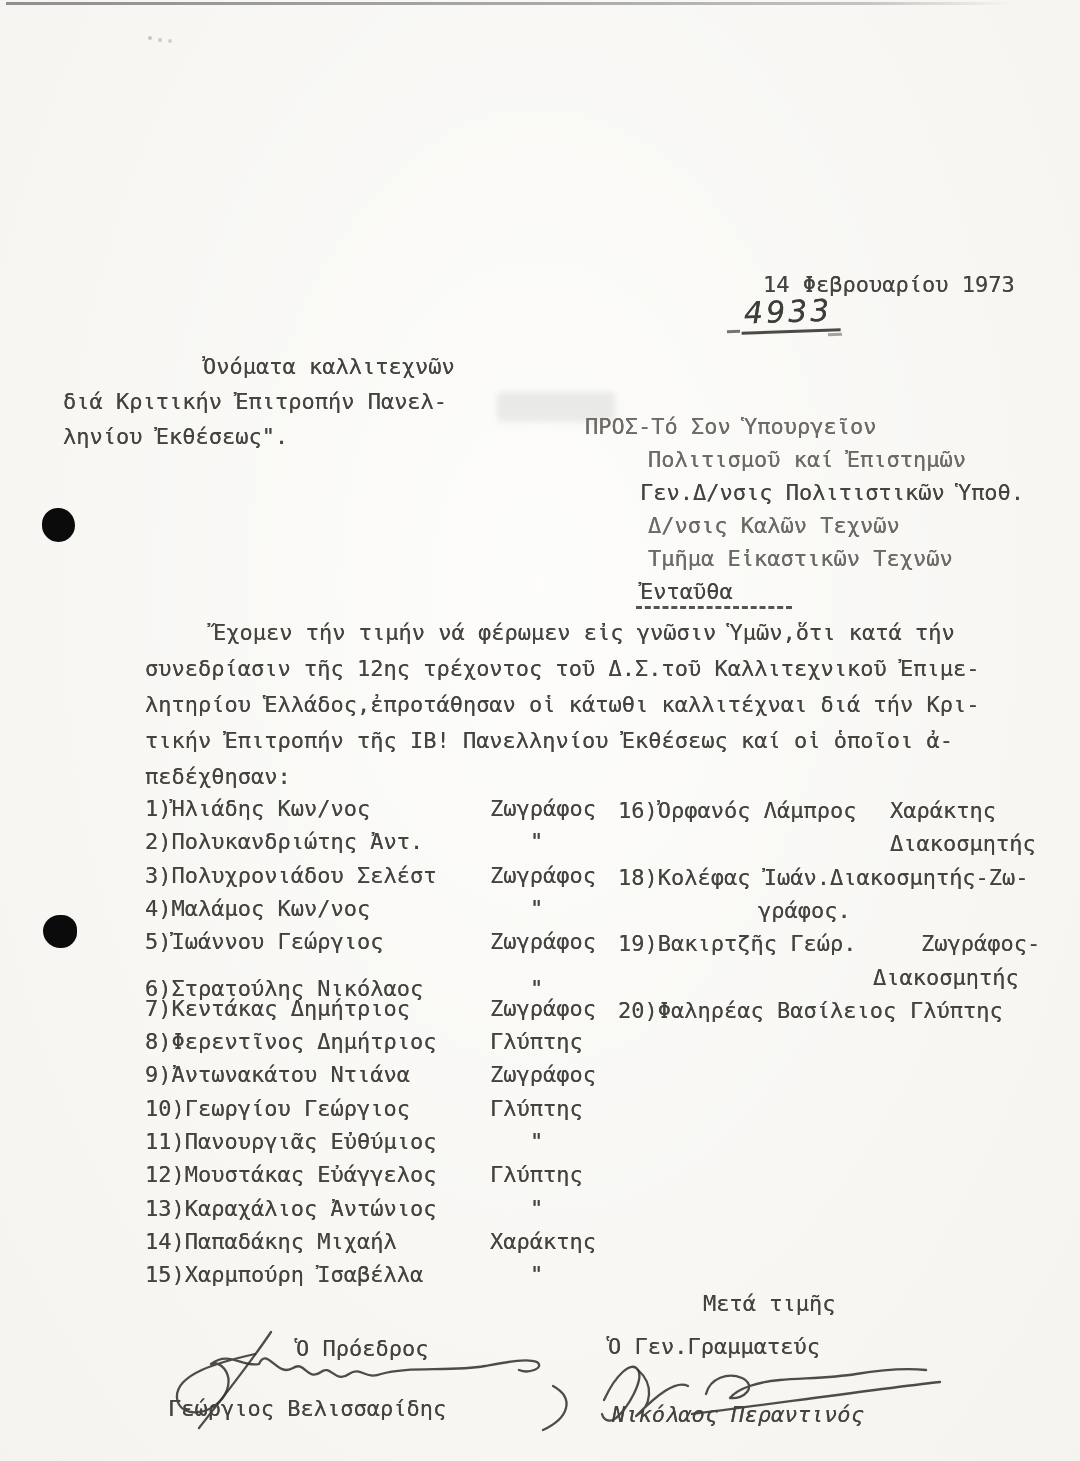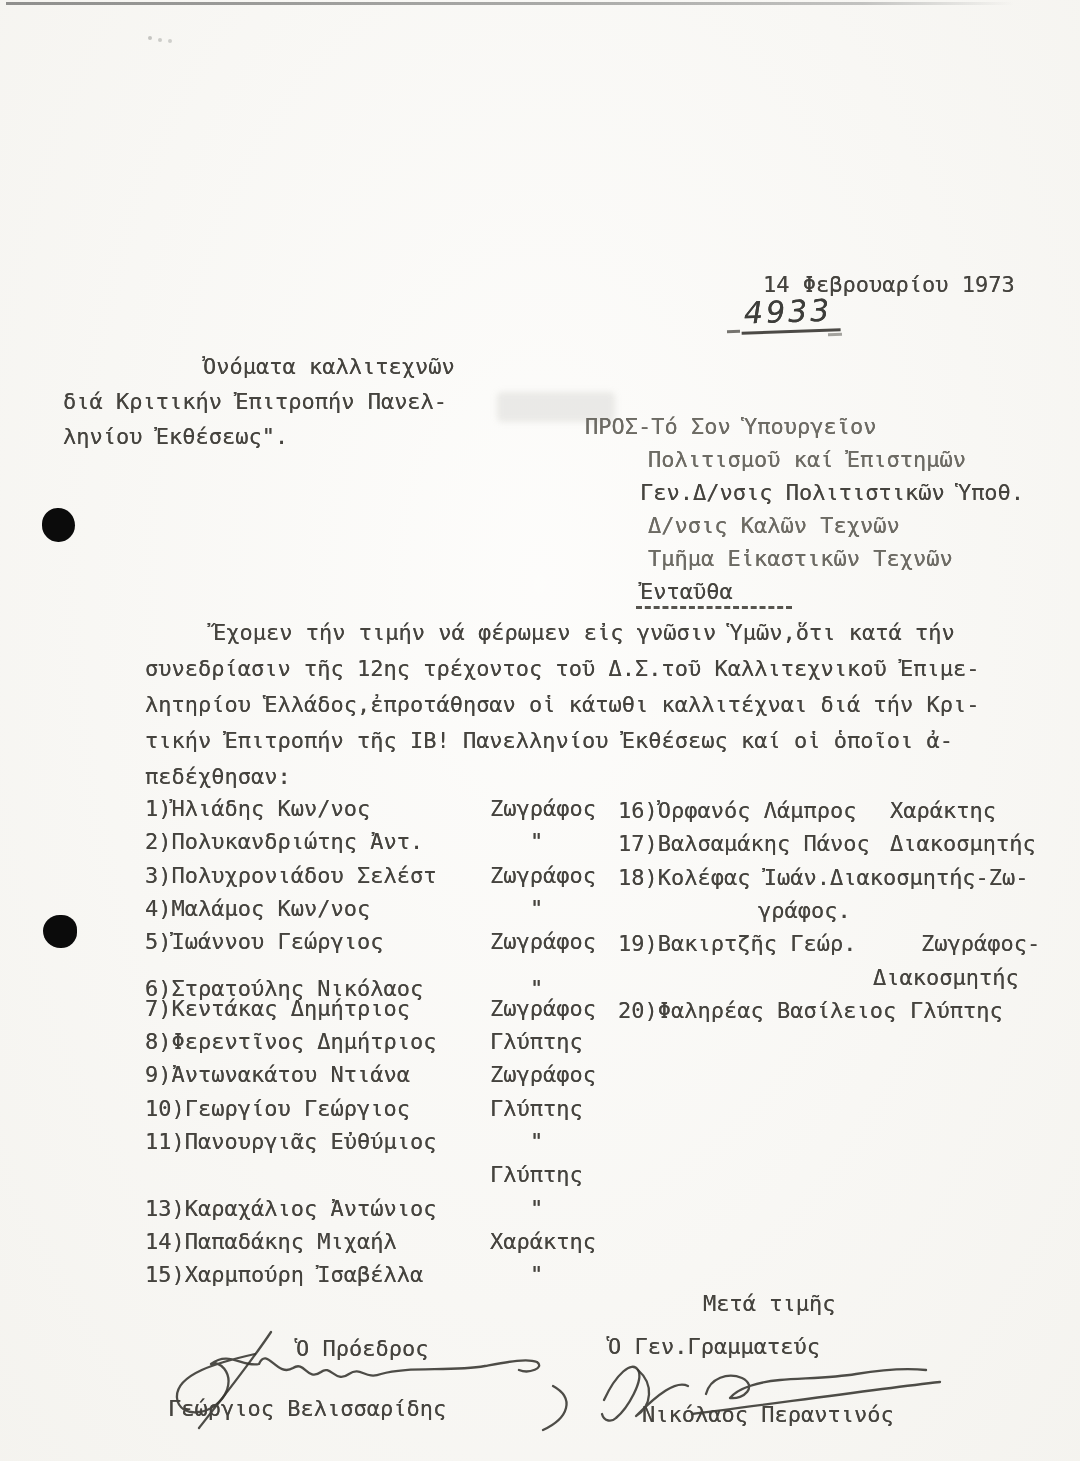--- a/index.html
+++ b/index.html
@@ -112,20 +112,21 @@
       </div>
     <div class="row" style="top:300px;">
         <span class="t nm">10)Γεωργίου Γεώργιος</span>
         <span class="t pf">Γλύπτης</span>
       </div>
     <div class="row ditto" style="top:333px;">
         <span class="t nm">11)Πανουργιᾶς Εὐθύμιος</span>
         <span class="t pf">"</span>
       </div>
     <div class="row" style="top:366px;">
+        <span class="t nm">12)Μουστάκας Εὐάγγελος</span>
         <span class="t pf">Γλύπτης</span>
       </div>
     <div class="row ditto" style="top:400px;">
         <span class="t nm">13)Καραχάλιος Ἀντώνιος</span>
         <span class="t pf">"</span>
       </div>
     <div class="row" style="top:433px;">
         <span class="t nm">14)Παπαδάκης Μιχαήλ</span>
         <span class="t pf">Χαράκτης</span>
       </div>
@@ -134,21 +135,20 @@
         <span class="t pf">"</span>
       </div>
   </div>
 
   <div style="position:absolute;left:618px;top:798px;">
     <div class="rrow" style="top:0;">
         <span class="t nm">16)Ὀρφανός Λάμπρος</span>
         <span class="t" style="left:272px;">Χαράκτης</span>
       </div>
     <div class="rrow" style="top:33px;">
-        <span class="t nm">17)Βαλσαμάκης Πάνος</span>
         <span class="t" style="left:272px;">Διακοσμητής</span>
       </div>
     <div class="rrow" style="top:67px;">
         <span class="t nm">18)Κολέφας Ἰωάν.Διακοσμητής-Ζω-</span>
       </div>
     <div class="rrow" style="top:100px;">
         <span class="t" style="left:140px;">γράφος.</span>
       </div>
     <div class="rrow" style="top:133px;">
         <span class="t nm">19)Βακιρτζῆς Γεώρ.</span>
@@ -173,15 +173,15 @@
   </svg>
   <div class="t" style="left:168px;top:1396px;">Γεώργιος Βελισσαρίδης</div>
 
   <div class="t" style="left:608px;top:1334px;">Ὁ Γεν.Γραμματεύς</div>
   <svg class="sig" style="left:588px;top:1348px;" width="370" height="95" viewBox="0 0 370 95">
     <path d="M16,52 C28,26 44,12 50,22 C56,32 40,60 28,70 C24,74 16,74 14,66"></path>
     <path d="M50,22 C66,36 64,58 48,68 C70,46 88,32 100,38"></path>
     <path d="M118,46 C122,30 140,24 154,30 C170,38 156,52 142,50 C150,40 170,34 192,32 C216,30 244,30 268,26 C292,22 320,20 338,22"></path>
     <path d="M104,66 C170,58 280,42 352,34"></path>
   </svg>
-  <div class="t" style="left:642px;top:1402px;">Νικόλαος Περαντινός</div>
+  <div class="t" style="left:612px;top:1402px;font-style:italic;">Νικόλαος Περαντινός</div>
 
 </div>
 
 </body></html>

